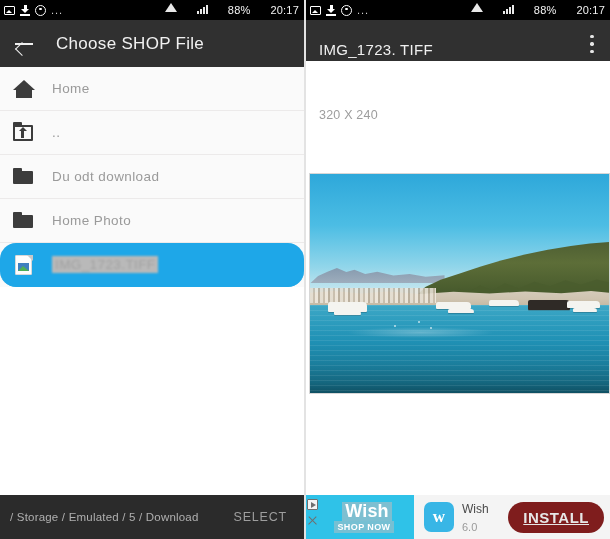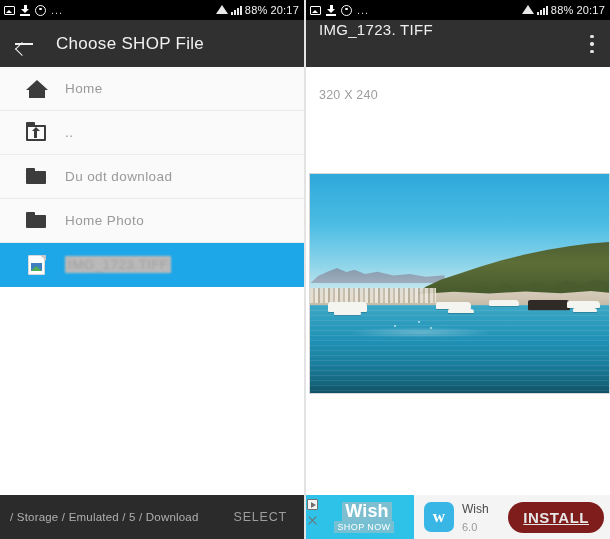--- a/index.html
+++ b/index.html
@@ -19,21 +19,21 @@
   .panel-divider { width: 2px; height: 539px; background: #e3e3e3; }
   .panel-right { width: 304px; }
 
   
   .statusbar {
     height: 20px; background: #000000;
     display: flex; align-items: center; justify-content: space-between;
     padding: 0 5px 0 4px; color: #ffffff;
   }
   .sb-left { display: flex; align-items: center; gap: 5px; }
-  .sb-right { display: flex; align-items: center; gap: 3px; }
+  .sb-right { display: flex; align-items: flex-start; gap: 20px; }
   .sb-text { font-size: 11px; letter-spacing: .2px; color: #f2f2f2; }
   .sb-dots { font-size: 11px; color: #cfcfcf; letter-spacing: 1px; }
   .icon-img-sb {
     width: 11px; height: 9px; border: 1.4px solid #fff; border-radius: 1px;
     position: relative; background: #000;
   }
   .icon-img-sb::after {
     content: ""; position: absolute; left: 1px; bottom: 0.5px;
     width: 0; height: 0;
     border-left: 3px solid transparent; border-right: 3px solid transparent;
@@ -89,24 +89,24 @@
   }
   .appbar-title {
     color: #f1f1f1; font-size: 17px; letter-spacing: .3px;
     filter: blur(.25px);
   }
 
   
   .filelist { background: #fafafa; }
   .file-row {
     height: 44px; display: flex; align-items: center;
-    padding-left: 25px; gap: 16px;
+    padding-left: 12px; gap: 16px;
     border-bottom: 1px solid #eceaea; background: #fafafa;
   }
-  .file-row.selected { background: #1ea7e8; border-bottom-color: #1ea7e8; }
+  .file-row.selected { background: #1ea7e8; border-bottom-color: #1ea7e8; border-radius: 16px; }
   .file-label {
     font-size: 13.5px; color: #9a9a9a; letter-spacing: .4px;
     filter: blur(.5px);
   }
   .file-row.selected .file-label {
     color: #a2a2a2; background: #b9b9b9; padding: 1px 3px; filter: blur(.8px);
   }
   .ico { width: 24px; height: 22px; position: relative; flex: 0 0 24px; }
 
   
@@ -174,22 +174,22 @@
   }
   .path-text {
     font-size: 11.5px; color: #b0b0b0; letter-spacing: .2px; filter: blur(.45px);
   }
   .select-btn {
     font-size: 12.5px; color: #9e9e9e; letter-spacing: .8px; filter: blur(.45px); cursor: pointer;
   }
 
   
   .appbar-right {
-    height: 47px; background: #303030; position: relative;
-    padding: 0 0 0 13px;
+    height: 41px; background: #303030; position: relative;
+    padding: 20px 0 0 13px;
   }
   .ab-title {
     color: #f0f0f0; font-size: 15px; letter-spacing: .3px; line-height: 19px;
     filter: blur(.3px);
   }
   .ab-sub {
     color: #9d9d9d; font-size: 12.5px; line-height: 16px; letter-spacing: .2px;
     filter: blur(.4px);
     margin-top: 48px;
   }
@@ -284,21 +284,21 @@
     content: ""; position: absolute; left: 0; top: 5px; width: 11px; height: 1.3px; background: #6f6f6f;
   }
   .ad-close::before { transform: rotate(45deg); }
   .ad-close::after  { transform: rotate(-45deg); }
   .ad-wordmark {
     color: #ffffff; font-size: 18px; font-weight: bold; letter-spacing: .2px;
     background: rgba(190,190,190,.55); padding: 0 3px; line-height: 19px;
     filter: blur(.3px); margin-left: 14px;
   }
   .ad-cta {
-    color: #ffffff; font-size: 9px; font-weight: normal; letter-spacing: .4px;
+    color: #ffffff; font-size: 9px; font-weight: bold; letter-spacing: .4px;
     background: rgba(190,190,190,.5); padding: 1px 3px; margin-left: 8px;
     filter: blur(.35px);
   }
   .ad-app {
     flex: 1; display: flex; align-items: center; gap: 8px; padding-left: 10px;
   }
   .ad-appicon {
     width: 30px; height: 30px; border-radius: 7px; background: #38b6e6;
     position: relative; flex: 0 0 30px;
   }

